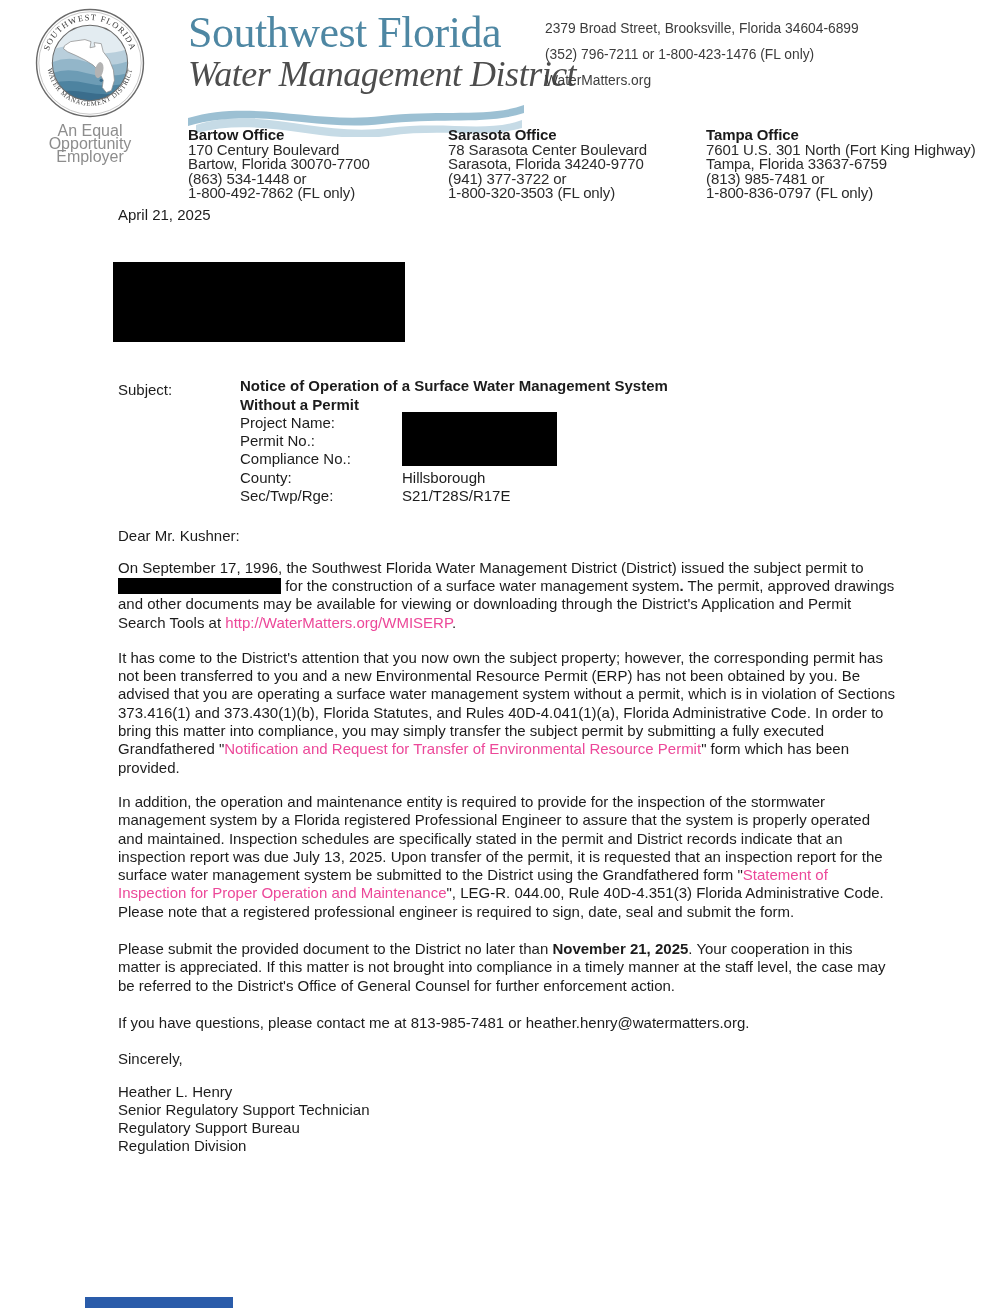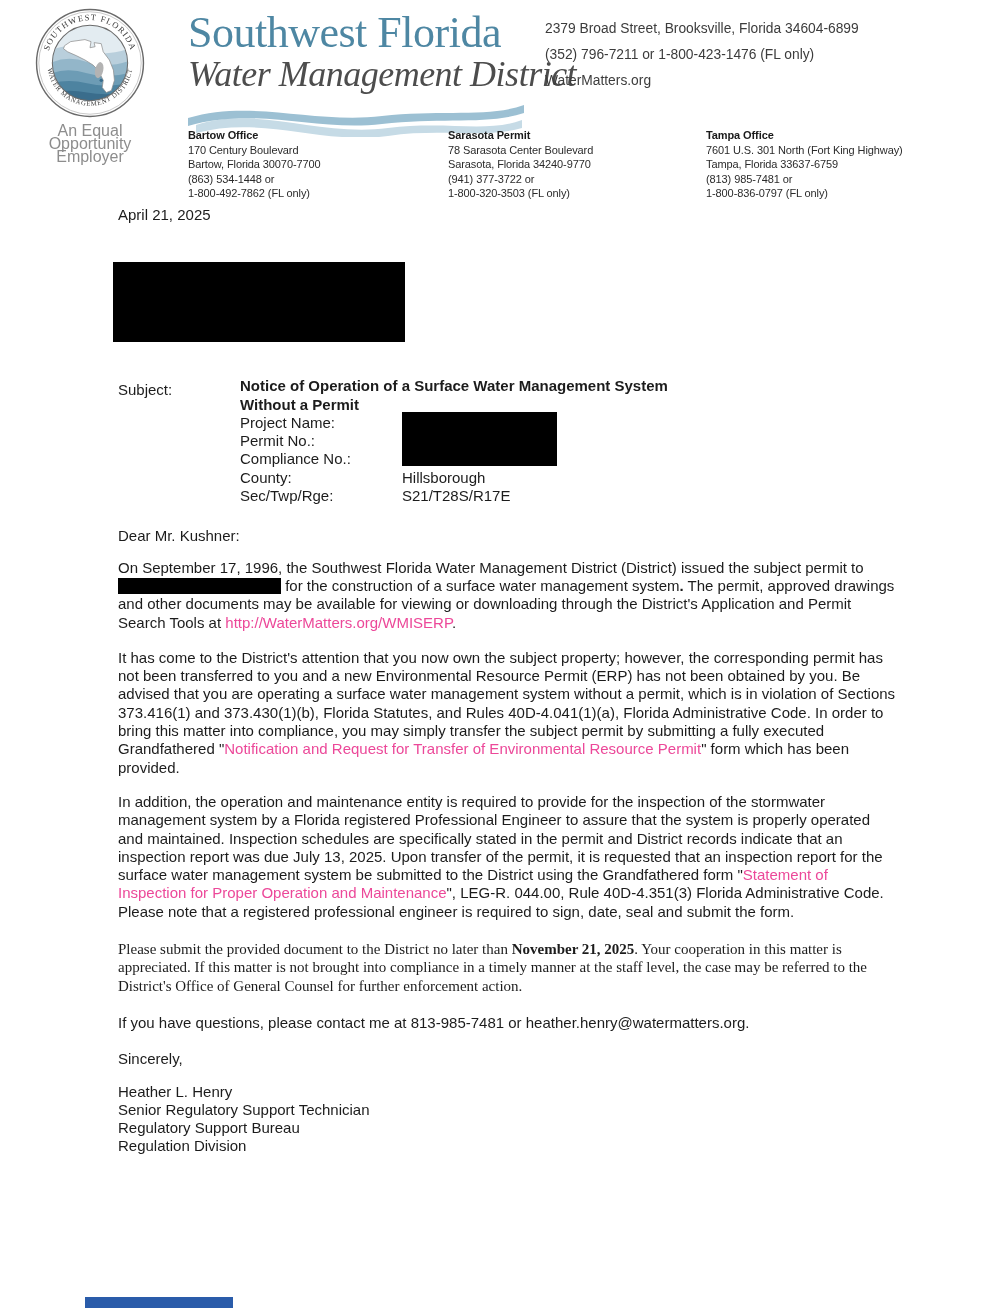--- a/index.html
+++ b/index.html
@@ -12,21 +12,21 @@
   .eoe { margin-top:4px; font-size:16px; line-height:13px; color:#8d8d8d; }
 
   .title-block { position:absolute; left:188px; top:10px; width:340px; }
   .title-line1 { font-family:"Liberation Serif", serif; font-size:44px; line-height:46px; color:#4e87a3; letter-spacing:-0.5px; white-space:nowrap; }
   .title-line2 { font-family:"Liberation Serif", serif; font-style:italic; font-size:36px; line-height:37px; color:#4d4d4d; white-space:nowrap; letter-spacing:-0.5px; }
   .waves-svg { display:block; margin-top:4px; width:336px; height:40px; }
 
   .contact-block { position:absolute; left:545px; top:16px; width:420px; font-size:13.8px; line-height:26px; color:#3c3c3c; }
 
   .offices { position:absolute; left:188px; top:128px; width:800px; display:flex; }
-  .office { font-size:11px; line-height:14.6px; color:#2b2b2b; letter-spacing:-0.1px; }
+  .office { font-size:15px; line-height:14.6px; color:#2b2b2b; letter-spacing:-0.1px; }
   .office .office-name { font-weight:bold; color:#1a1a1a; }
   .office-1 { width:260px; }
   .office-2 { width:258px; }
   .office-3 { width:282px; }
 
   
   .letter { position:absolute; left:118px; top:206px; width:779px; font-size:15px; line-height:18.3px; color:#1c1c1c; }
   .redact-block { background:#000; }
   .address-redact { margin-top:38px; margin-left:-5px; width:292px; height:80px; }
 
@@ -36,21 +36,21 @@
   .subject-title { font-weight:bold; width:480px; }
   .fields { position:relative; }
   .field-row { display:flex; }
   .field-label { width:162px; flex:0 0 162px; }
   .field-redact { position:absolute; left:162px; top:-2px; width:155px; height:54px; background:#000; }
 
   .salutation { margin-top:22px; }
   .para { margin-top:17px; }
   .para-1 { margin-top:13px; }
   .para-3 { margin-top:16px; }
-  .para-4 { margin-top:19px;font-family:Liberation Serif, serif; }
+  .para-4 { margin-top:19px; }
   .para-5 { margin-top:19px; }
   .closing { margin-top:18px; }
   .signature { margin-top:14px; }
 
   .run-bold { font-weight:bold; }
   .run-link { color:#ec4899; text-decoration:none; cursor:pointer; }
   .inline-redact { display:inline-block; width:163px; height:16px; background:#000; vertical-align:-3px; }
 
   .footer-bar { position:absolute; left:85px; top:1297px; width:148px; height:11px; }
 </style>
@@ -113,21 +113,21 @@
 
   <div class="offices">
     <div class="office office-1">
       <div class="office-name">Bartow Office</div>
       <div>170 Century Boulevard</div>
       <div>Bartow, Florida 30070-7700</div>
       <div>(863) 534-1448 or</div>
       <div>1-800-492-7862 (FL only)</div>
     </div>
     <div class="office office-2">
-      <div class="office-name">Sarasota Permit</div>
+      <div class="office-name">Sarasota Office</div>
       <div>78 Sarasota Center Boulevard</div>
       <div>Sarasota, Florida 34240-9770</div>
       <div>(941) 377-3722 or</div>
       <div>1-800-320-3503 (FL only)</div>
     </div>
     <div class="office office-3">
       <div class="office-name">Tampa Office</div>
       <div>7601 U.S. 301 North (Fort King Highway)</div>
       <div>Tampa, Florida 33637-6759</div>
       <div>(813) 985-7481 or</div>

